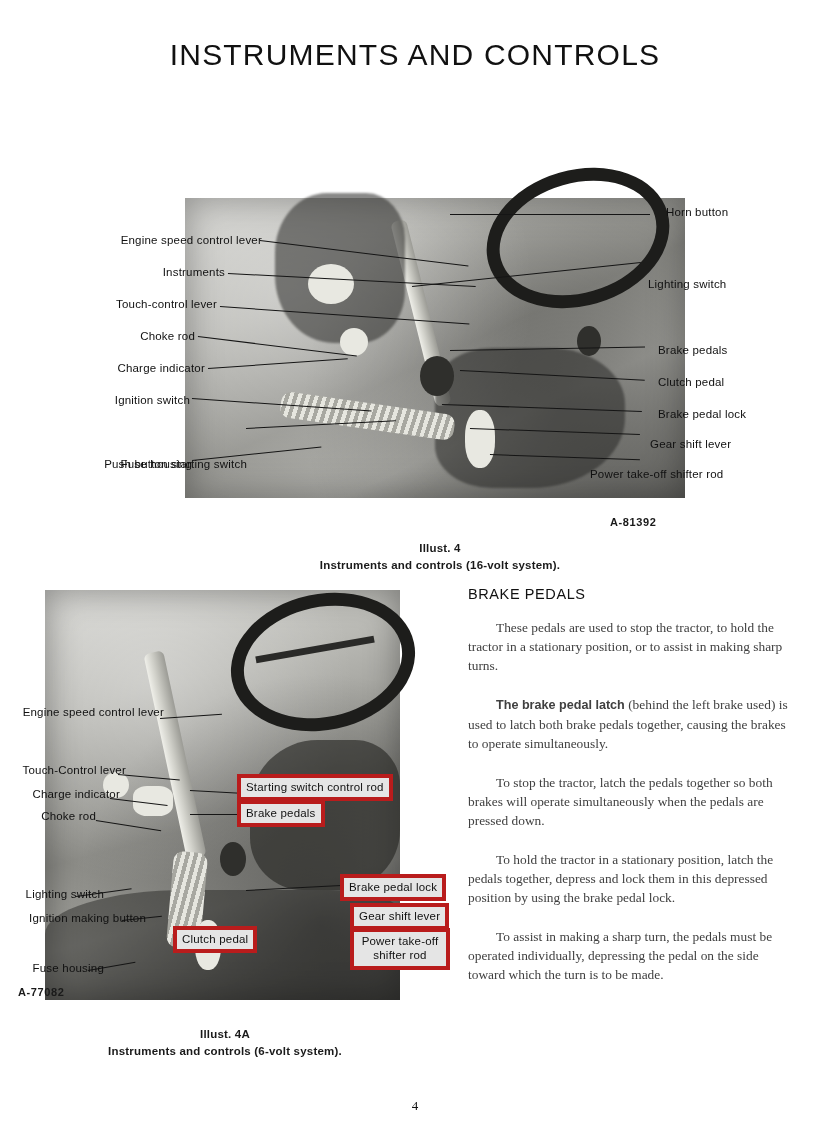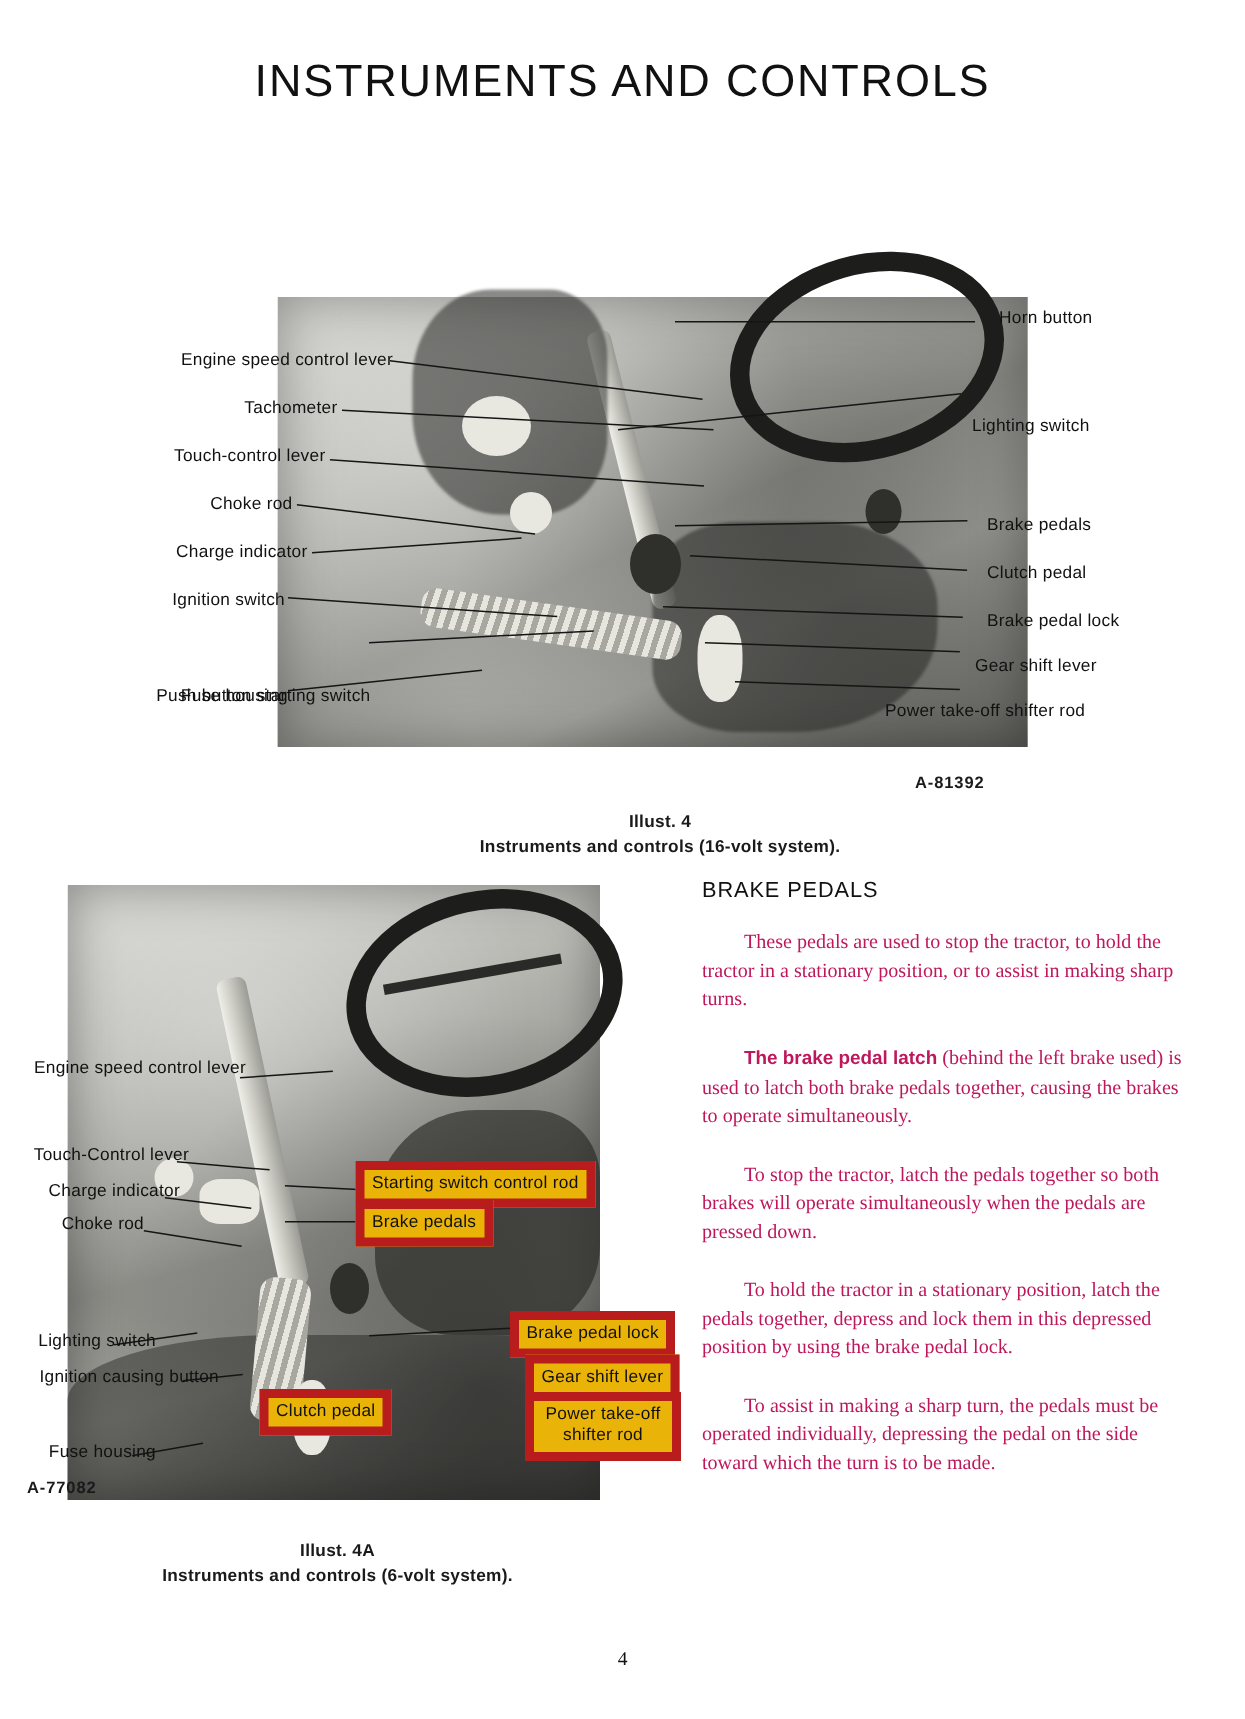--- a/index.html
+++ b/index.html
@@ -82,22 +82,22 @@
     line-height: 1.2;
     letter-spacing: 0.2px;
     white-space: nowrap;
     color: #111;
   }
   .callout.right { text-align: left; }
   .callout.left  { text-align: right; }
 
   
   .callout.boxed {
-    background: #eab308;
-    border: 6px solid #b91c1c;
+    background: #e5e5e5;
+    border: 4px solid #b91c1c;
     padding: 2px 5px 3px 5px;
     line-height: 1.25;
     white-space: nowrap;
   }
   .callout.boxed.multi { white-space: normal; }
 
   
   .leader {
     position: absolute;
     height: 0;
@@ -139,21 +139,21 @@
     font-weight: normal;
     letter-spacing: 0.6px;
     color: #111;
   }
   #bodycol p {
     margin: 0 0 20px 0;
     font-family: "Liberation Serif", serif;
     font-size: 13.4px;
     line-height: 1.42;
     text-align: left;
-    color: #be185d;
+    color: #404040;
     text-indent: 28px;
   }
   #bodycol p .lead {
     font-family: "Liberation Sans", sans-serif;
     font-weight: bold;
     font-size: 12.6px;
   }
 
   .page-number {
     position: absolute;
@@ -236,21 +236,21 @@
   <div class="leader" style="left:300px; top:262px; width:195px; transform:rotate(-1deg);"></div>
   <div class="leader" style="left:310px; top:282px; width:185px; transform:rotate(3deg);"></div>
   <div class="leader" style="left:292px; top:316px; width:200px; transform:rotate(2deg);"></div>
   <div class="leader" style="left:320px; top:340px; width:170px; transform:rotate(2deg);"></div>
   <div class="leader" style="left:340px; top:366px; width:150px; transform:rotate(2deg);"></div>
 
   <div class="callout left" style="left:-63px; top:146px; width:175px;">
     <span>Engine speed control lever</span>
   </div>
   <div class="callout left" style="left:-63px; top:178px; width:138px;">
-    <span>Tachometer</span>
+    <span>Instruments</span>
   </div>
   <div class="callout left" style="left:-63px; top:210px; width:130px;">
     <span>Touch-control lever</span>
   </div>
   <div class="callout left" style="left:-63px; top:242px; width:108px;">
     <span>Choke rod</span>
   </div>
   <div class="callout left" style="left:-63px; top:274px; width:118px;">
     <span>Charge indicator</span>
   </div>
@@ -332,21 +332,21 @@
   <div class="callout left" style="left:-6px; top:210px; width:116px;">
     <span>Charge indicator</span>
   </div>
   <div class="callout left" style="left:-6px; top:232px; width:92px;">
     <span>Choke rod</span>
   </div>
   <div class="callout left" style="left:-6px; top:310px; width:100px;">
     <span>Lighting switch</span>
   </div>
   <div class="callout left" style="left:-6px; top:334px; width:142px;">
-    <span>Ignition causing button</span>
+    <span>Ignition making button</span>
   </div>
   <div class="callout left" style="left:-6px; top:384px; width:100px;">
     <span>Fuse housing</span>
   </div>
 
   <div class="callout boxed" style="left:227px; top:196px;">
     <span>Starting switch control rod</span>
   </div>
   <div class="callout boxed" style="left:227px; top:222px;">
     <span>Brake pedals</span>

